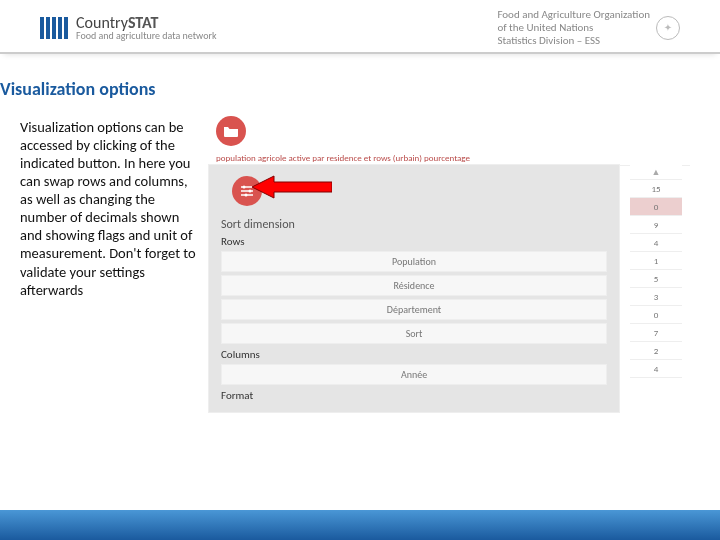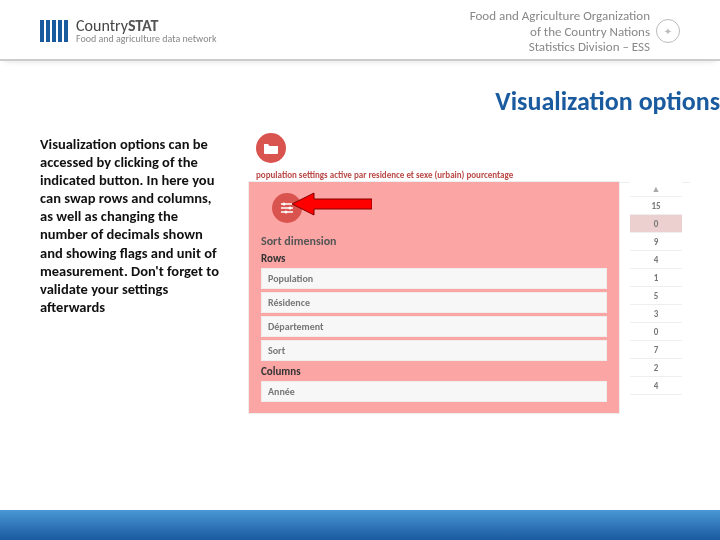--- a/index.html
+++ b/index.html
@@ -21,35 +21,33 @@
     background: #fff;
   }
   .logo-left { display: flex; align-items: center; gap: 8px; }
   .logo-bars { display: flex; gap: 2px; }
   .logo-bars span { width: 4px; height: 22px; background: #1a5a9e; }
   .logo-text { display: flex; flex-direction: column; line-height: 1; }
   .logo-text .top { font-size: 16px; font-weight: 500; color: #444; }
   .logo-text .top strong { font-weight: 700; color: #555; }
   .logo-text .sub { font-size: 10px; color: #888; }
   .fao-block { display: flex; align-items: center; gap: 6px; }
-  .fao-text { font-size: 13px; color: #888; text-align: right; line-height: 1.2; }
+  .fao-text { font-size: 11px; color: #888; line-height: 1.2; }
   .fao-icon { width: 24px; height: 24px; border-radius: 50%; border: 1px solid #bbb; display:flex; align-items:center; justify-content:center; font-size:10px; color:#bbb;}
   .title {
     color: #1a5a9e;
     font-weight: 700;
-    font-size: 26px;
-    text-align: right;
+    font-size: 18px;
+    text-align: left;
     margin-top: 24px;
   }
   .content {
     display: flex;
-    padding: 10px 30px 0 40px;
-    gap: 20px;
+    padding: 10px 30px 0 20px;
     align-items: flex-start;
-    font-weight: bold;
   }
   .left-text {
     flex: 0 0 180px;
     font-size: 14.5px;
     line-height: 1.25;
     color: #111;
     padding-top: 8px;
   }
   .panel {
     flex: 1;
@@ -78,35 +76,36 @@
   .domain-badge {
     font-size: 9px;
     color: #b94a48;
     margin: 2px 0 4px 16px;
     border-bottom: 1px solid #eee;
     padding-bottom: 2px;
   }
   .dim-area {
     position: absolute;
     top: 54px; left: 8px; right: 70px;
-    background: #fca5a5;
+    background: #e5e5e5;
     border: 1px solid #eee;
     padding: 46px 12px 8px 12px;
     font-size: 11px;
     color: #666;
   }
   .dim-label { font-size: 12px; color: #555; margin: 6px 0 4px 0; }
   .dim-sub { font-size: 11px; color: #333; margin: 4px 0 2px 0; }
   .dim-item {
     background: #f7f7f7;
     border: 1px solid #eee;
     padding: 3px 6px;
     margin: 3px 0;
     font-size: 10px;
     color: #777;
+    text-align: center;
   }
   .side-nums {
     position: absolute;
     top: 54px; right: 8px;
     width: 52px;
     font-size: 9px;
     color: #777;
   }
   .side-nums div {
     border-bottom: 1px solid #eee;
@@ -140,49 +139,50 @@
     <div class="logo-text">
       <div class="top">
         <span>Country</span><strong>STAT</strong>
       </div>
       <div class="sub">Food and agriculture data network</div>
     </div>
   </div>
   <div class="fao-block">
     <div class="fao-text">
       <div>Food and Agriculture Organization</div>
-      <div>of the Country Nations</div>
+      <div>of the United Nations</div>
       <div>Statistics Division – ESS</div>
     </div>
     <div class="fao-icon">✦</div>
   </div>
 </div>
 
 <div class="title">Visualization options</div>
 
 <div class="content">
   <div class="left-text">Visualization options can be accessed by clicking of the indicated button. In here you can swap rows and columns, as well as changing the number of decimals shown and showing flags and unit of measurement. Don't forget to validate your settings afterwards</div>
 
   <div class="panel">
     <div class="circle-btn btn-folder">
       <svg width="16" height="14" viewBox="0 0 16 14">
           <path fill="#fff" d="M1 3h4l1.5 2H15v7a1 1 0 0 1-1 1H2a1 1 0 0 1-1-1V3z M2 6h13l-1.5 6H2z"></path>
         </svg>
     </div>
-    <div class="domain-badge">population settings active par residence et sexe (urbain) pourcentage</div>
+    <div class="domain-badge">population agricole active par residence et rows (urbain) pourcentage</div>
 
     <div class="dim-area">
       <div class="dim-label">Sort dimension</div>
       <div class="dim-sub">Rows</div>
       <div class="dim-item">Population</div>
       <div class="dim-item">Résidence</div>
       <div class="dim-item">Département</div>
       <div class="dim-item">Sort</div>
       <div class="dim-sub">Columns</div>
       <div class="dim-item">Année</div>
+      <div class="dim-sub">Format</div>
     </div>
 
     <div class="circle-btn btn-settings">
       <svg width="16" height="16" viewBox="0 0 16 16">
           <path stroke="#fff" stroke-width="1.5" fill="none" d="M2 4h12M2 8h12M2 12h12"></path>
           <circle cx="5" cy="4" r="1.5" fill="#fff"></circle>
           <circle cx="11" cy="8" r="1.5" fill="#fff"></circle>
           <circle cx="7" cy="12" r="1.5" fill="#fff"></circle>
         </svg>
     </div>

